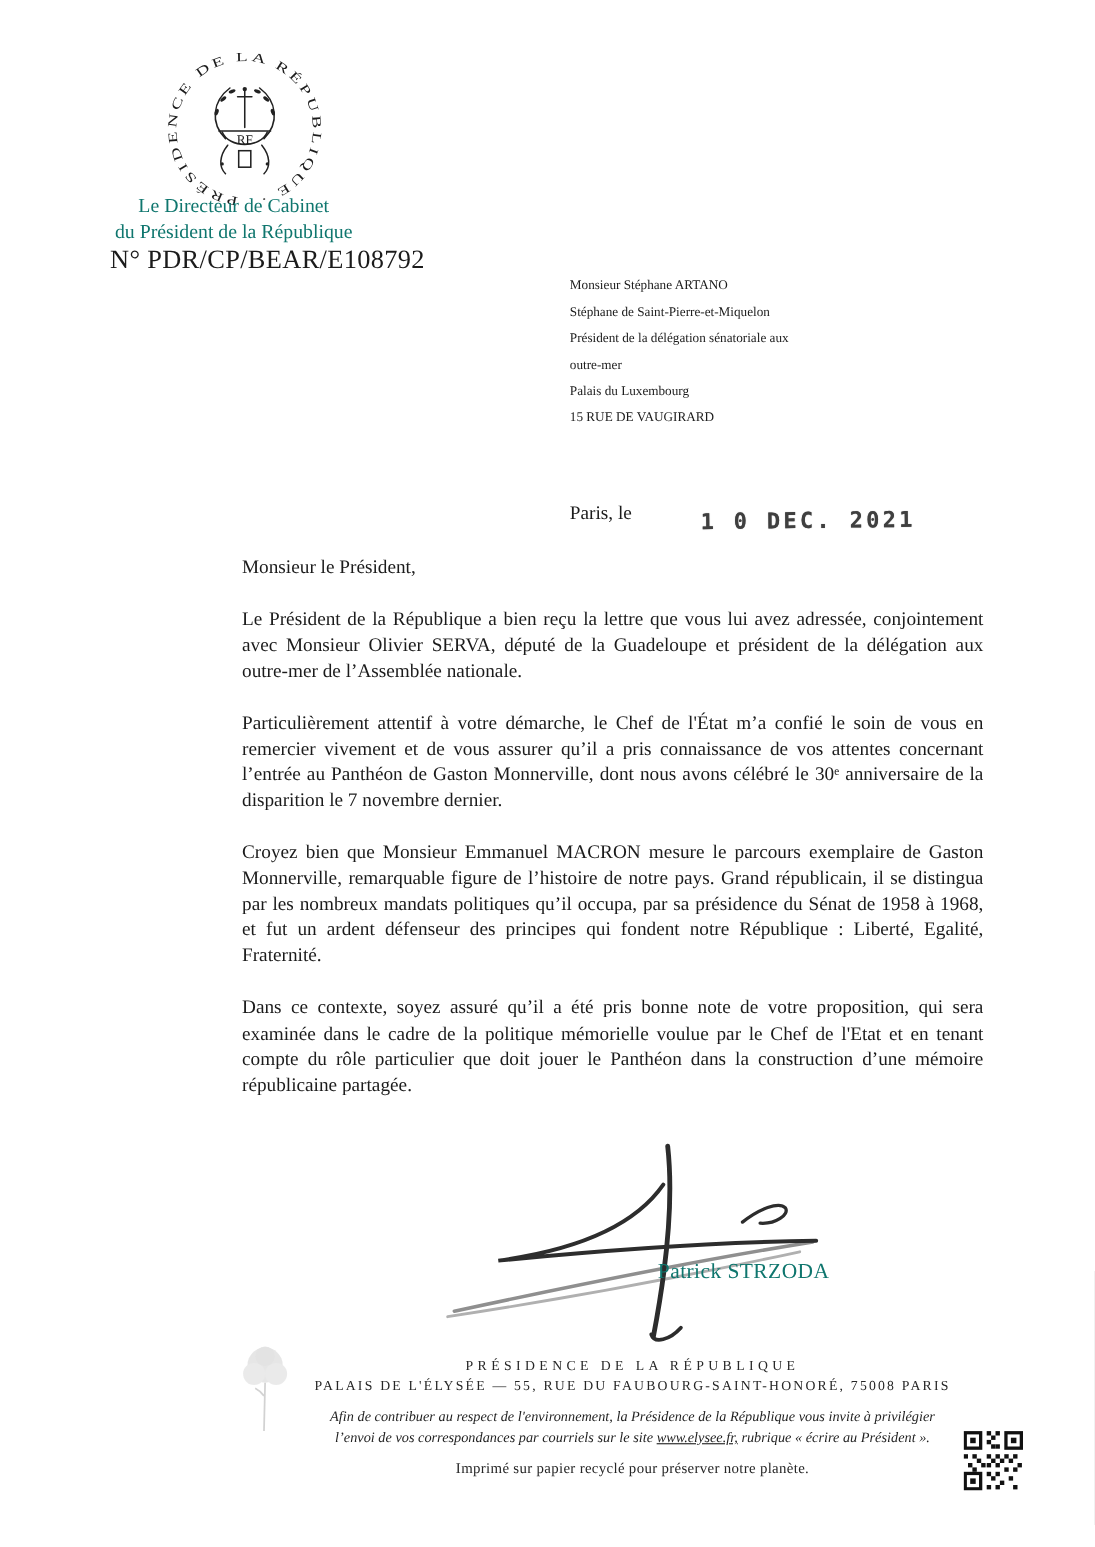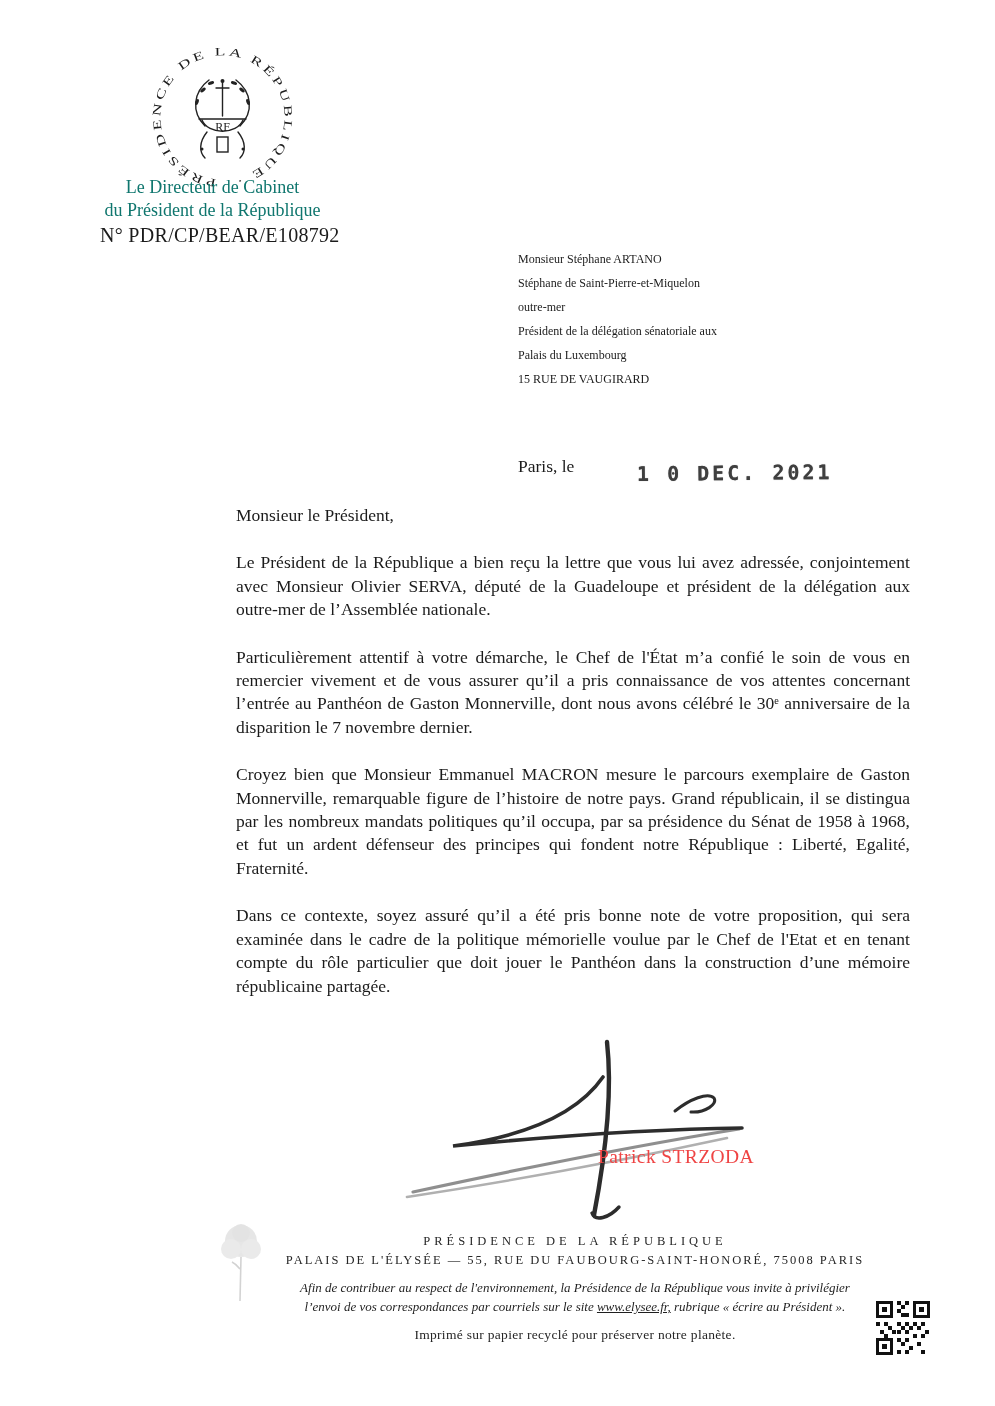--- a/index.html
+++ b/index.html
@@ -16,45 +16,45 @@
 
   
   .seal { left:145px; top:40px; width:155px; height:155px; }
 
   
   .sender-title {
     left:95px; top:176px; width:235px;
     text-align:center; 
     font-size:18px; line-height:23px; color:#0f766e;
   }
-  .ref-number { left:100px; top:224px; font-size:20px; letter-spacing:0.3px; }
+  .ref-number { left:100px; top:224px; font-size:24px; letter-spacing:0.3px; }
 
   
   .recipient { left:518px; top:247px; font-size:12px; line-height:24px; }
 
   
   .date-place { left:518px; top:456px; font-size:17.5px; }
   .date-stamp {
     left:637px; top:461px;
     font-family:"DejaVu Sans Mono",monospace;
     font-size:20px; font-weight:700; letter-spacing:3px;
     color:#3f3f3f; transform:rotate(-0.6deg);
     text-shadow:0 0 0.7px #6a6a6a;
   }
 
   
-  .letter-body { left:236px; top:504px; width:674px; font-size:17.5px; line-height:23.4px; }
+  .letter-body { left:220px; top:504px; width:674px; font-size:17.5px; line-height:23.4px; }
   .letter-body p { margin:0 0 24px 0; text-align:justify; }
   .letter-body .salutation { text-align:left; }
   .letter-body .closing { margin-bottom:0; }
 
   
   .signature { left:395px; top:1032px; width:600px; height:195px; }
   .signature svg { position:absolute; left:0; top:0; }
-  .signature-name { position:absolute; left:203px; top:114px; font-size:19.5px; letter-spacing:0.4px; color:#ef4444; }
+  .signature-name { position:absolute; left:203px; top:114px; font-size:19.5px; letter-spacing:0.4px; color:#0f766e; }
 
   
   .footer { left:155px; top:1234px; width:840px; text-align:center; color:#262626; }
   .footer-org  { font-size:12.5px; letter-spacing:4px; }
   .footer-addr { margin-top:4px; font-size:12.5px; letter-spacing:2px; }
   .footer-eco  { margin-top:10px; font-style:italic; font-size:13px; line-height:19px; color:#1f1f1f; }
   .footer-eco a { color:inherit; text-decoration:underline; }
   .footer-recycled { margin-top:11px; font-size:13.5px; letter-spacing:0.3px; }
 
   .tree { left:219px; top:1219px; width:44px; height:88px; }
@@ -106,22 +106,22 @@
   <div class="abs sender-title">
     <div>Le Directeur de Cabinet</div>
     <div>du Président de la République</div>
   </div>
 
   <div class="abs ref-number">N° PDR/CP/BEAR/E108792</div>
 
   <div class="abs recipient">
     <div>Monsieur Stéphane ARTANO</div>
     <div>Stéphane de Saint-Pierre-et-Miquelon</div>
+    <div>Président de la délégation sénatoriale aux</div>
     <div>outre-mer</div>
-    <div>Président de la délégation sénatoriale aux</div>
     <div>Palais du Luxembourg</div>
     <div>15 RUE DE VAUGIRARD</div>
   </div>
 
   <div class="abs date-place">Paris, le</div>
   <div class="abs date-stamp">1 0 DEC. 2021</div>
 
   <div class="abs letter-body">
     <p class="salutation">Monsieur le Président,</p>
     <p>Le Président de la République a bien reçu la lettre que vous lui avez adressée, conjointement avec Monsieur Olivier SERVA, député de la Guadeloupe et président de la délégation aux outre-mer de l’Assemblée nationale.</p>

